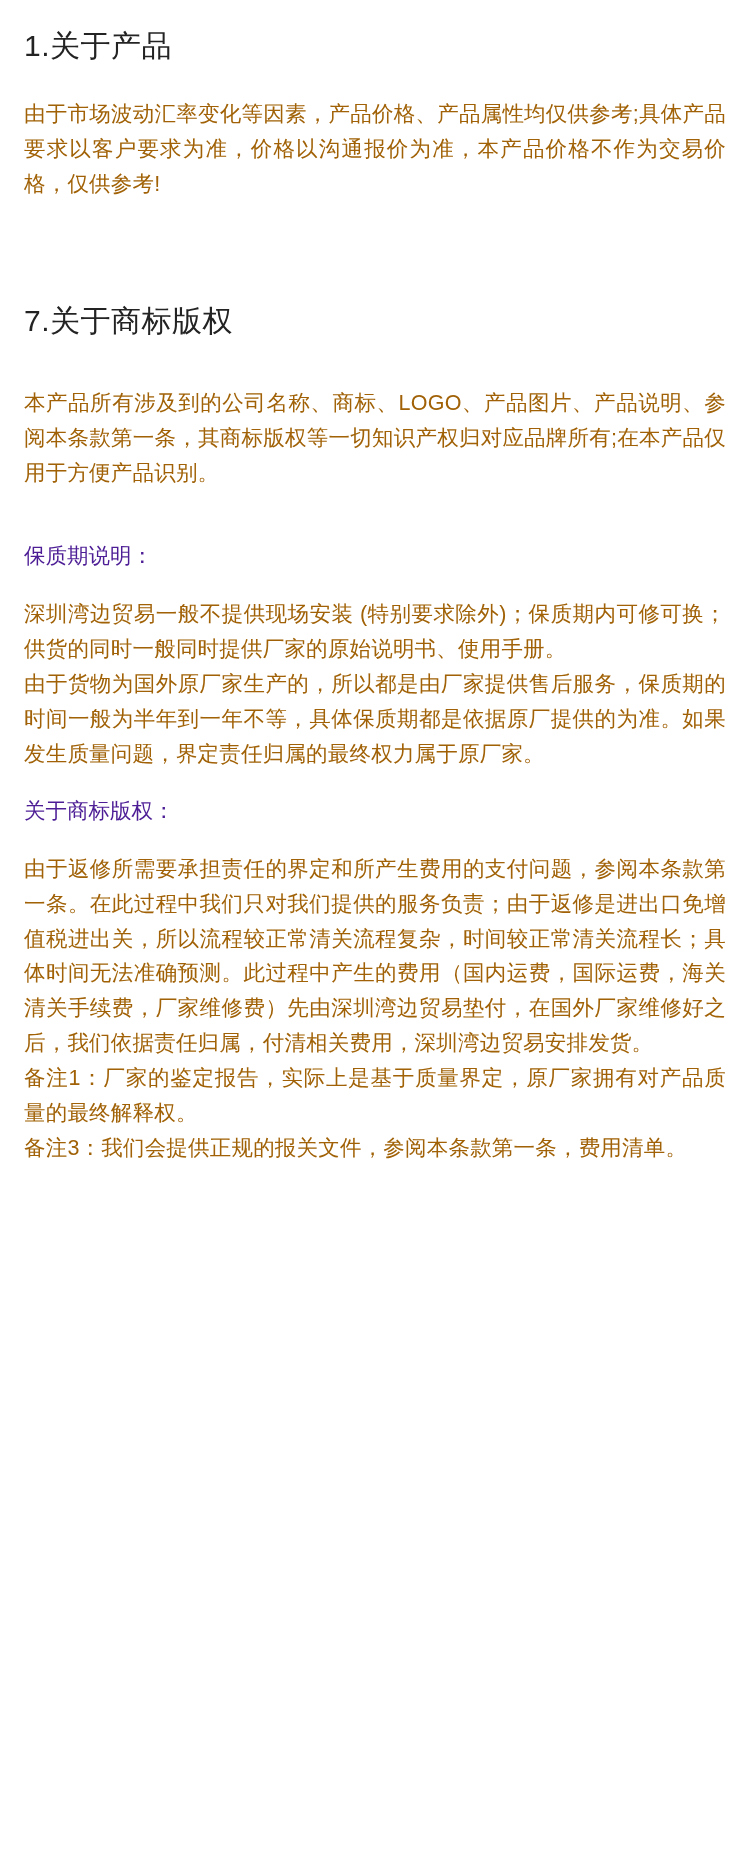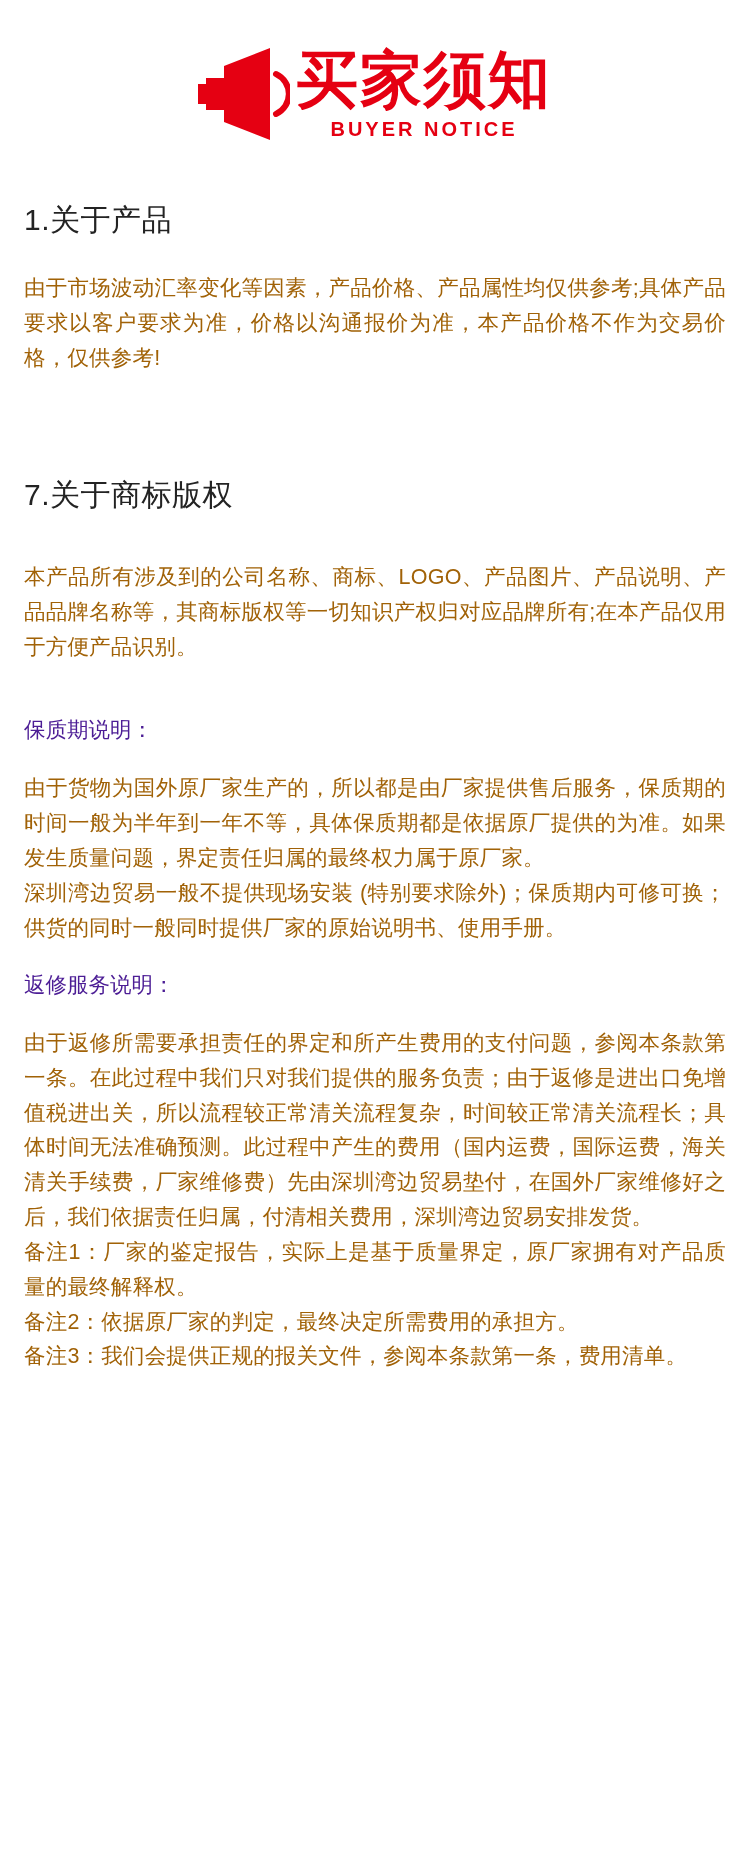--- a/index.html
+++ b/index.html
@@ -102,67 +102,48 @@
   .block-gap-lg { height: 40px; }
 
   .para-group .para { margin-bottom: 0; }
   .para-group .para + .para { margin-top: 0; }
 </style>
 </head>
 <body>
 
 <div class="page">
 
-  <div class="banner">
-    <div class="banner-inner">
-      <div class="megaphone">
-        <svg width="92" height="92" viewBox="0 0 92 92" aria-hidden="true">
-
-          <path d="M8 30 L8 62 L26 62 L26 30 Z" fill="#e50012"></path>
-          <path d="M26 18 L26 74 L72 92 L72 0 Z" fill="#e50012"></path>
-          <rect x="0" y="36" width="10" height="20" fill="#e50012"></rect>
-
-          <path d="M78 26 A 22 22 0 0 1 78 66" stroke="#e50012" stroke-width="6" fill="none" stroke-linecap="round"></path>
-        </svg>
-      </div>
-      <div class="banner-text">
-        <div class="banner-cn">买家须知</div>
-        <div class="banner-en">BUYER NOTICE</div>
-      </div>
-    </div>
-  </div>
 
   <div class="section">
     <div class="section-title">1.关于产品</div>
     <p class="para lead">由于市场波动汇率变化等因素，产品价格、产品属性均仅供参考;具体产品要求以客户要求为准，价格以沟通报价为准，本产品价格不作为交易价格，仅供参考!</p>
   </div>
 
   <div class="block-gap-lg"></div>
 
   <div class="section">
     <div class="section-title tight">7.关于商标版权</div>
-    <p class="para lead">本产品所有涉及到的公司名称、商标、LOGO、产品图片、产品说明、产品品牌名称等，其商标版权等一切知识产权归对应品牌所有;在本产品仅用于方便产品识别。</p>
+    <p class="para lead">本产品所有涉及到的公司名称、商标、LOGO、产品图片、产品说明、参阅本条款第一条，其商标版权等一切知识产权归对应品牌所有;在本产品仅用于方便产品识别。</p>
   </div>
 
   <div class="block-gap-md"></div>
 
   <div class="section">
 
     <div class="sub-label">保质期说明：</div>
 
     <div class="para-group">
+      <p class="para">深圳湾边贸易一般不提供现场安装 (特别要求除外)；保质期内可修可换；供货的同时一般同时提供厂家的原始说明书、使用手册。</p>
       <p class="para">由于货物为国外原厂家生产的，所以都是由厂家提供售后服务，保质期的时间一般为半年到一年不等，具体保质期都是依据原厂提供的为准。如果发生质量问题，界定责任归属的最终权力属于原厂家。</p>
-      <p class="para">深圳湾边贸易一般不提供现场安装 (特别要求除外)；保质期内可修可换；供货的同时一般同时提供厂家的原始说明书、使用手册。</p>
     </div>
 
     <div class="block-gap-md"></div>
 
-    <div class="sub-label">返修服务说明：</div>
+    <div class="sub-label">关于商标版权：</div>
 
     <div class="para-group">
       <p class="para">由于返修所需要承担责任的界定和所产生费用的支付问题，参阅本条款第一条。在此过程中我们只对我们提供的服务负责；由于返修是进出口免增值税进出关，所以流程较正常清关流程复杂，时间较正常清关流程长；具体时间无法准确预测。此过程中产生的费用（国内运费，国际运费，海关清关手续费，厂家维修费）先由深圳湾边贸易垫付，在国外厂家维修好之后，我们依据责任归属，付清相关费用，深圳湾边贸易安排发货。</p>
       <p class="para">备注1：厂家的鉴定报告，实际上是基于质量界定，原厂家拥有对产品质量的最终解释权。</p>
-      <p class="para">备注2：依据原厂家的判定，最终决定所需费用的承担方。</p>
       <p class="para">备注3：我们会提供正规的报关文件，参阅本条款第一条，费用清单。</p>
     </div>
   </div>
 
 </div>
 
 </body></html>

